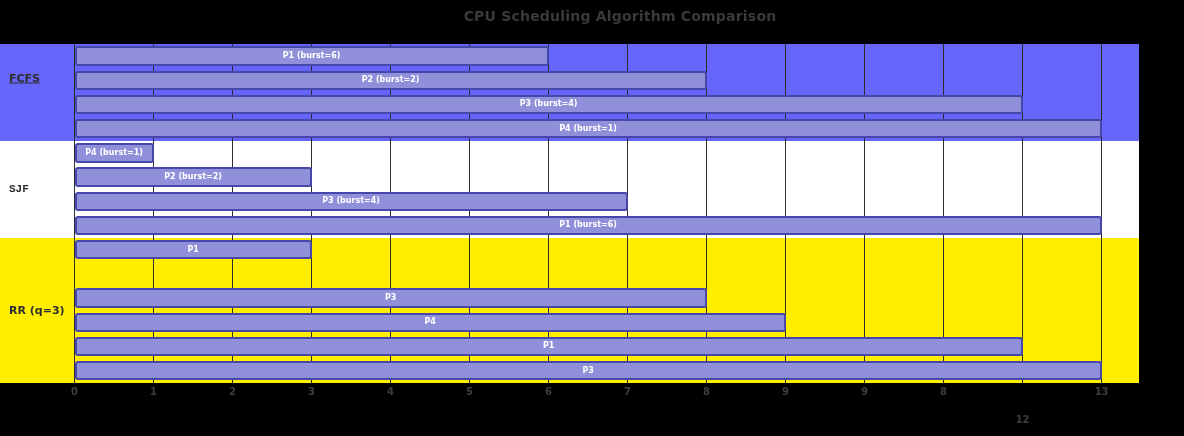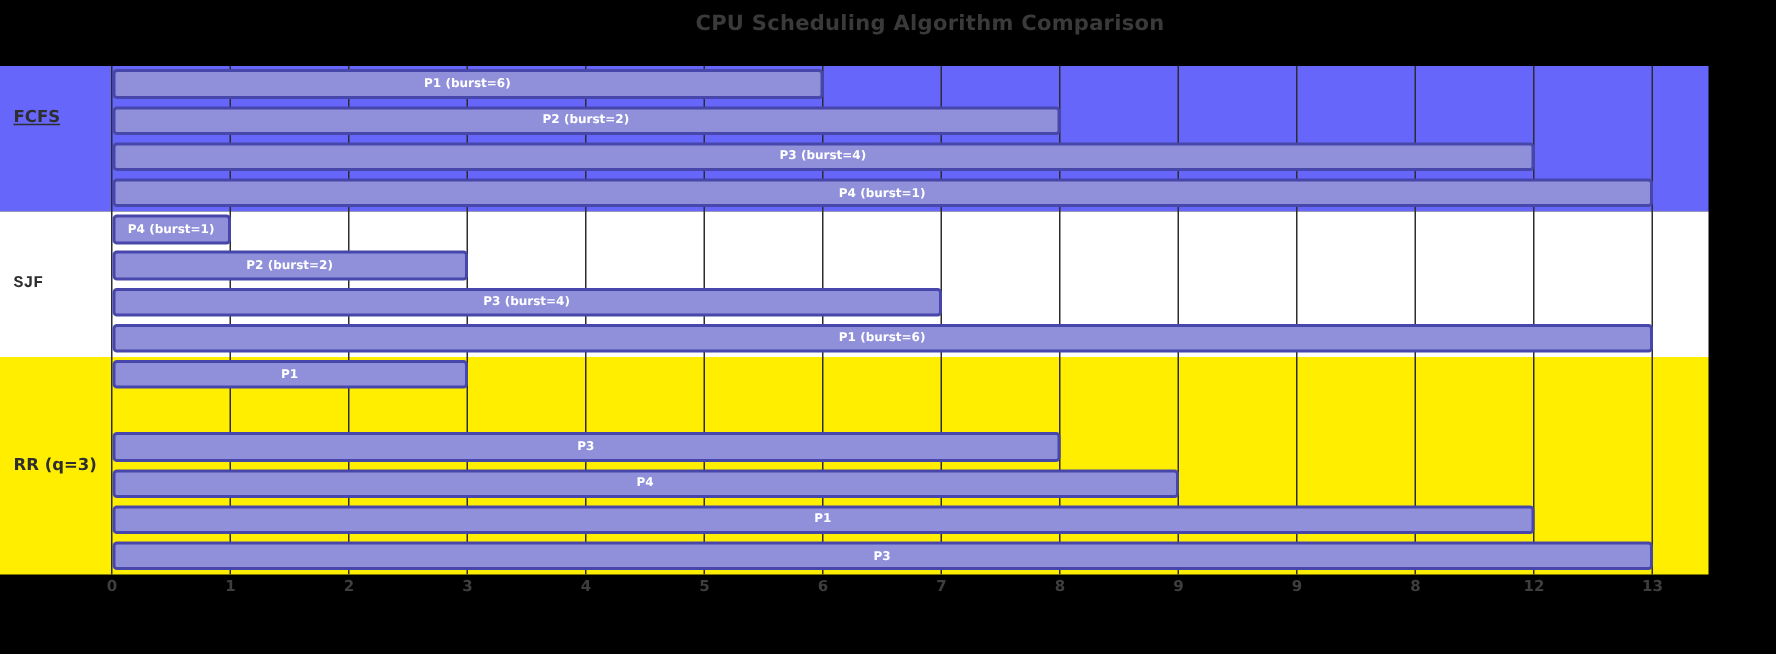--- a/index.html
+++ b/index.html
@@ -163,16 +163,16 @@
       <span class="x-tick-label" style="left: 232.6px;">2</span>
       <span class="x-tick-label" style="left: 311.6px;">3</span>
       <span class="x-tick-label" style="left: 390.6px;">4</span>
       <span class="x-tick-label" style="left: 469.6px;">5</span>
       <span class="x-tick-label" style="left: 548.6px;">6</span>
       <span class="x-tick-label" style="left: 627.6px;">7</span>
       <span class="x-tick-label" style="left: 706.6px;">8</span>
       <span class="x-tick-label" style="left: 785.6px;">9</span>
       <span class="x-tick-label" style="left: 864.6px;">9</span>
       <span class="x-tick-label" style="left: 943.6px;">8</span>
-      <span class="x-tick-label" style="left: 1022.6px;">12</span>
+      <span class="x-tick-label" style="left: 1022.6px; margin-top: 28px;">12</span>
       <span class="x-tick-label" style="left: 1101.6px;">13</span>
     </div>
 </div>
 
 </body></html>

